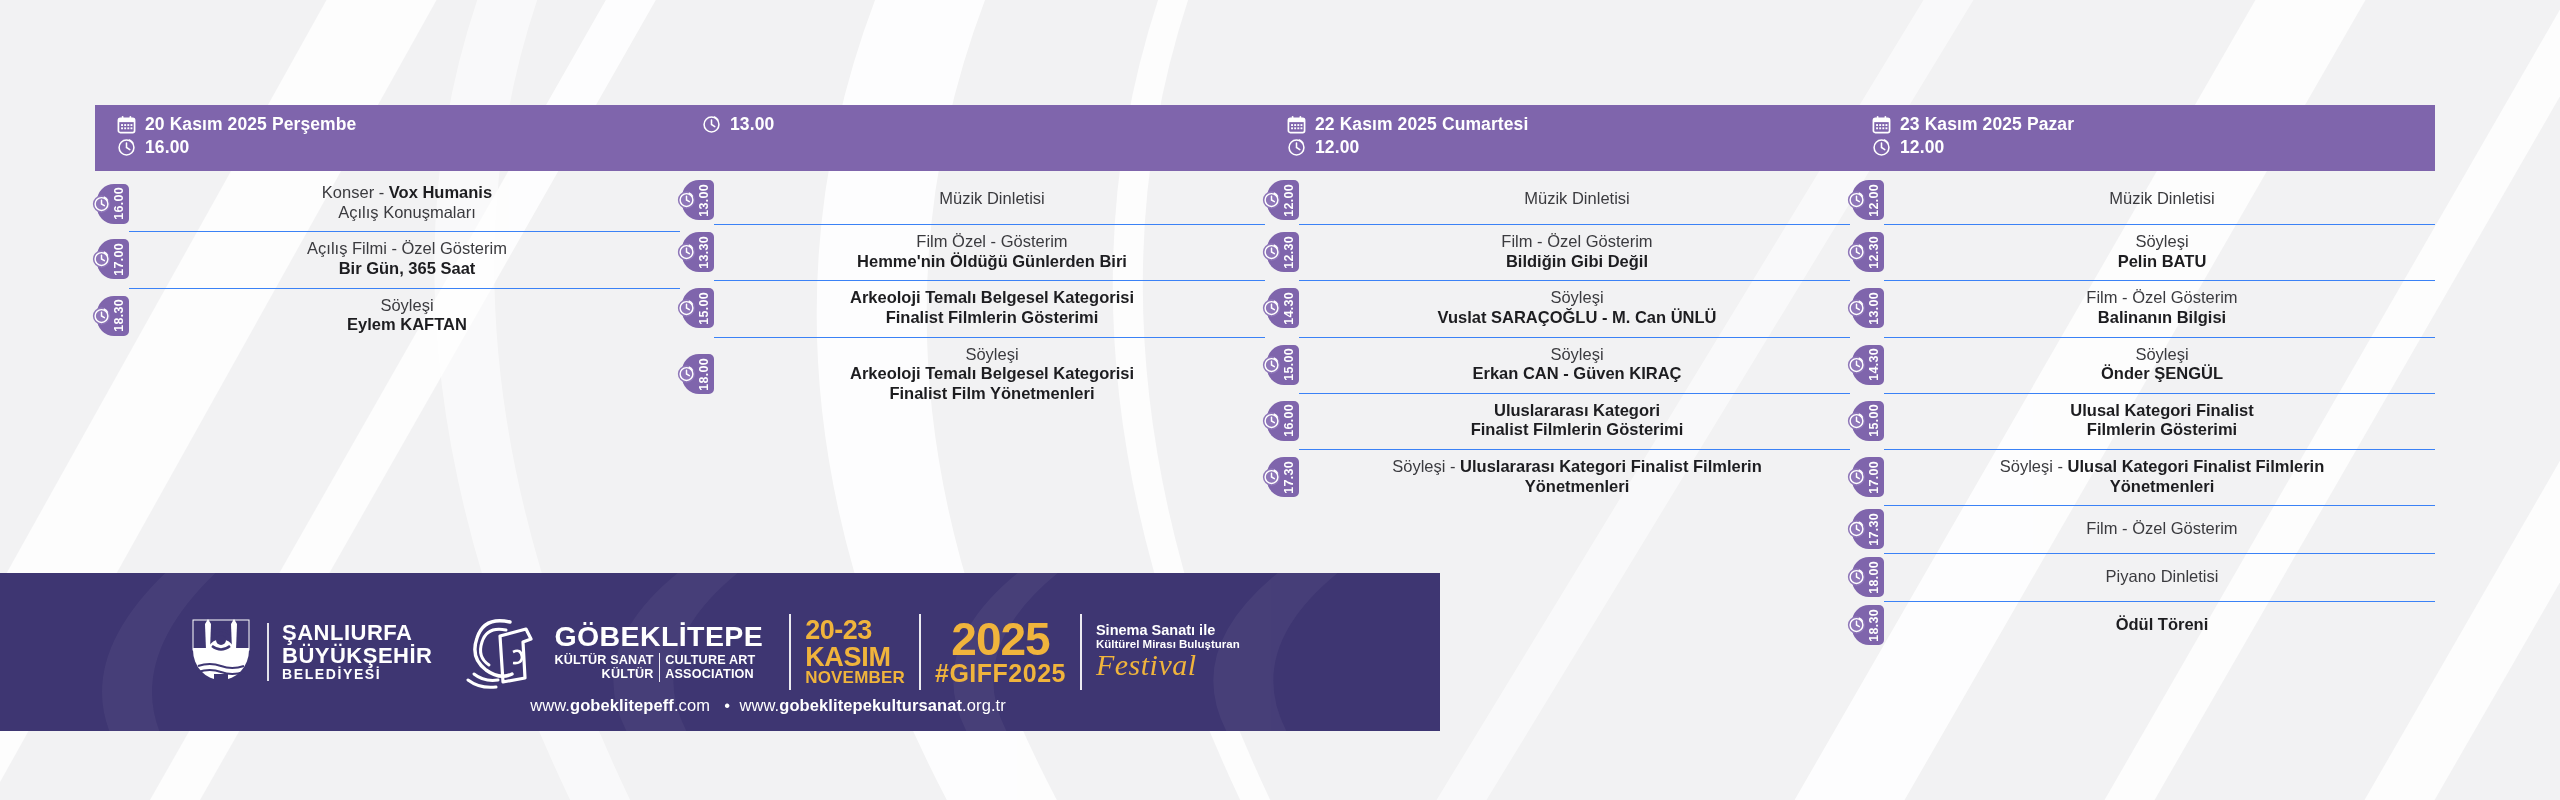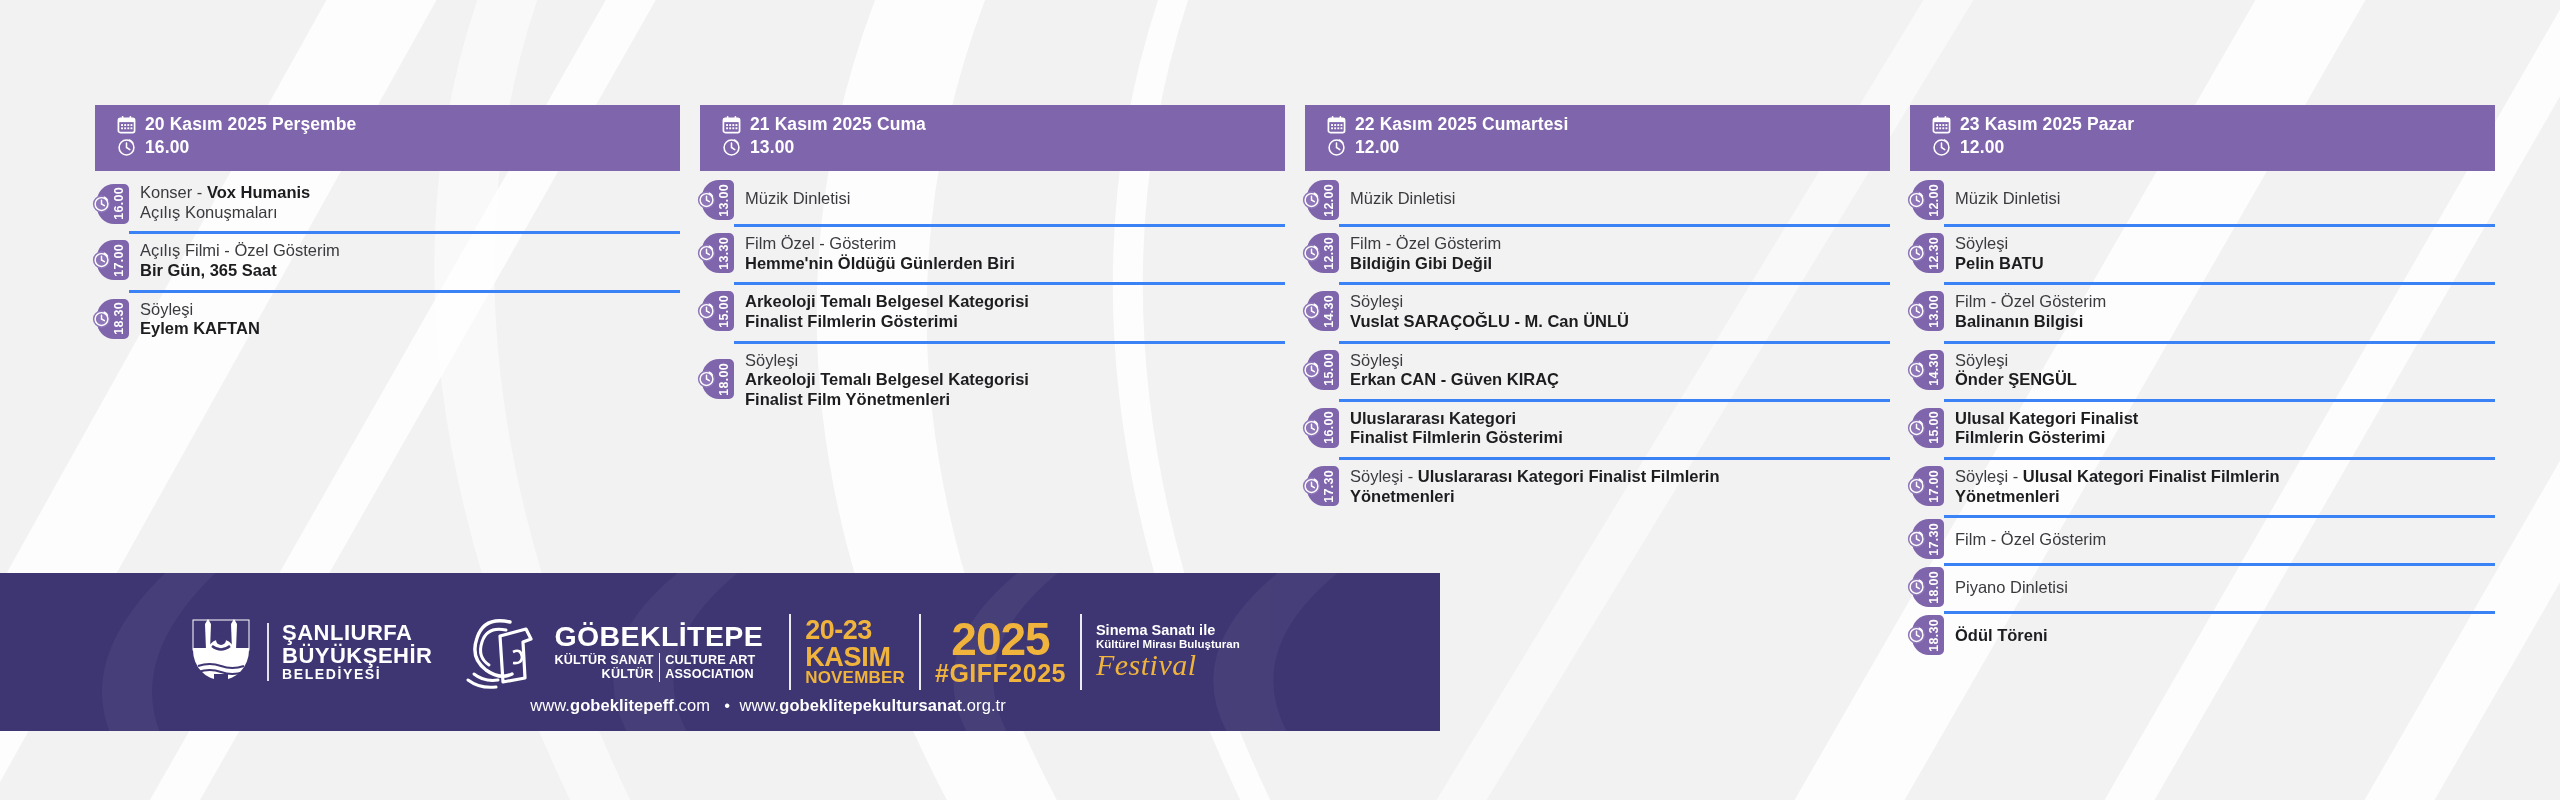--- a/index.html
+++ b/index.html
@@ -13,22 +13,23 @@
   }
   
   #bg-swooshes{ position:absolute; inset:0; width:2560px; height:800px; z-index:0; }
 
   
   #schedule{
     position:absolute; z-index:2;
     left:95px; top:105px;
     width:2400px;
     display:flex;
-    gap:20px;
+    gap:0;
     align-items:flex-start;
+    text-align:center;
   }
   .day-col{ width:585px; flex:0 0 585px; }
 
   .day-head{
     background:#7f65ac;
     color:#fff;
     padding:10px 14px 11px 22px;
     min-height:66px;
   }
   .head-row{ display:flex; align-items:center; gap:9px; line-height:1.12; }
@@ -37,21 +38,21 @@
   .hicon{ flex:0 0 auto; display:block; }
 
   .events{ margin-top:5px; }
 
   .event{
     display:flex;
     align-items:stretch;
     position:relative;
     padding:0 0 0 0;
   }
-  .event + .event .ev-body{ border-top:3px solid #3b82f6; }
+  .event + .event .ev-body{ border-top:1px solid #3b82f6; }
 
   
   .badge{
     flex:0 0 34px;
     width:34px;
     position:relative;
     display:flex;
     align-items:center;
     justify-content:flex-end;
     padding:4px 0 4px 0;
@@ -246,39 +247,20 @@
        </div>
        <div class="ev-body">
             <div class="ev-line"><span class="lead">Söyleşi</span></div>
             <div class="ev-line"><span class="strong">Eylem KAFTAN</span></div>
           </div>
         </div>
       </div>
     </div>
     <div class="day-col">
       <div class="day-head">
-        <div class="head-row">
-          <svg class="hicon" width="19" height="19" viewBox="0 0 20 20">
-    <rect x="1.5" y="3.5" width="17" height="15" rx="2" fill="none" stroke="#fff" stroke-width="1.8"></rect>
-    <rect x="1.5" y="3.5" width="17" height="4" fill="#fff"></rect>
-    <rect x="5" y="1" width="1.8" height="4" rx="0.9" fill="#fff"></rect>
-    <rect x="13.2" y="1" width="1.8" height="4" rx="0.9" fill="#fff"></rect>
-    <g fill="#fff">
-      <rect x="4.3" y="9.6" width="2" height="2"></rect>
-              <rect x="7.6" y="9.6" width="2" height="2"></rect>
-      <rect x="10.9" y="9.6" width="2" height="2"></rect>
-              <rect x="14.2" y="9.6" width="2" height="2"></rect>
-      <rect x="4.3" y="13" width="2" height="2"></rect>
-              <rect x="7.6" y="13" width="2" height="2"></rect>
-      <rect x="10.9" y="13" width="2" height="2"></rect>
-              <rect x="14.2" y="13" width="2" height="2"></rect>
-    </g>
-          </svg>
-          <span class="head-text">21 Kasım 2025 Cuma</span>
-        </div>
         <div class="head-row">
           <svg class="hicon" width="19" height="19" viewBox="0 0 22 22">
     <circle cx="11" cy="11" r="8.6" fill="none" stroke="#fff" stroke-width="1.8"></circle>
     <path d="M11 5.8 L11 11 L14.8 13.4" fill="none" stroke="#fff" stroke-width="1.8" stroke-linecap="round"></path>
     <path d="M14.5 2.4 a9 9 0 0 1 4 3.6" fill="none" stroke="#fff" stroke-width="1.8" stroke-linecap="round"></path>
   </svg>
           <span class="head-text">13.00</span>
         </div>
       </div>
       <div class="events">

